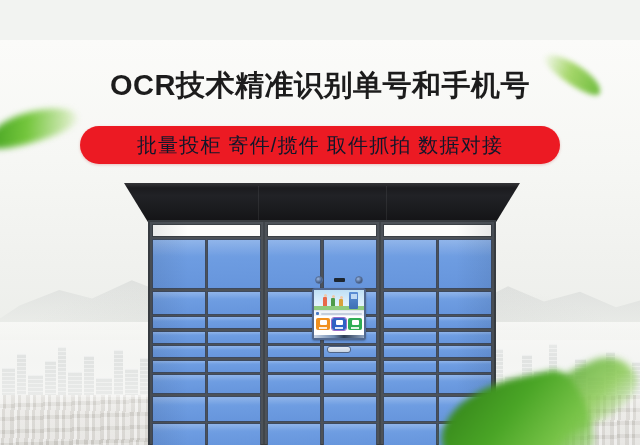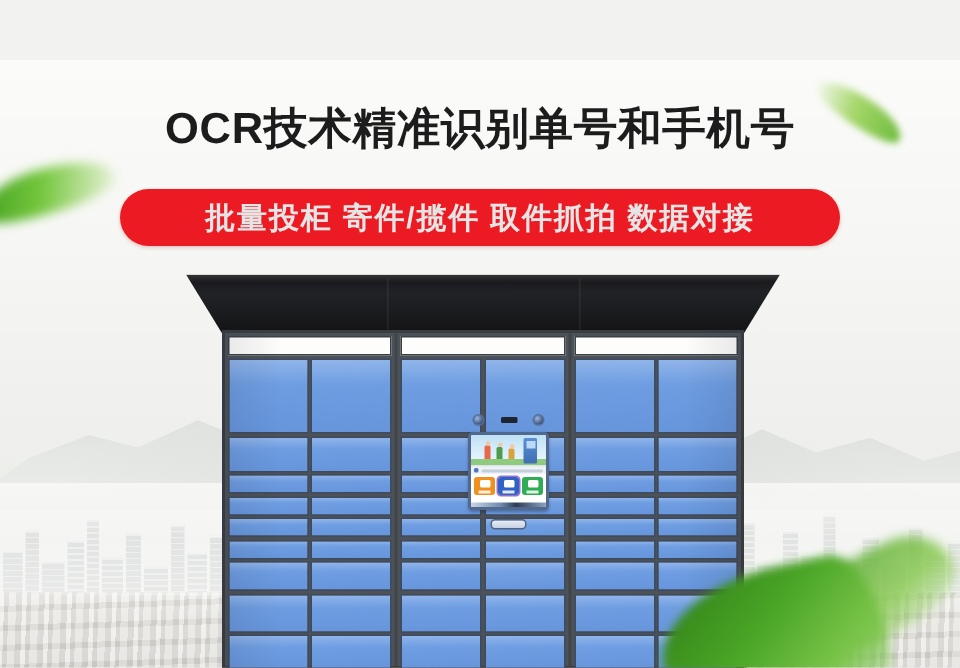--- a/index.html
+++ b/index.html
@@ -67,21 +67,21 @@
     font-size:29px;font-weight:bold;color:#1c1c1c;letter-spacing:.5px;
     white-space:nowrap;
   }
   .pill{
     position:absolute;left:80px;top:86px;width:480px;height:38px;
     background:#ec1a23;border-radius:19px;
     display:flex;align-items:center;justify-content:center;
     box-shadow:0 1px 3px rgba(180,0,10,.22);
   }
   .pill-text{
-    color:#e5e5e5;font-size:20px;font-weight:bold;letter-spacing:1.2px;
+    color:#0f172a;font-size:20px;font-weight:normal;letter-spacing:1.2px;
     white-space:nowrap;
   }
 
   
   .leaf{position:absolute;filter:blur(2.4px);}
   .leaf-l{
     left:-14px;top:72px;width:92px;height:30px;
     background:linear-gradient(110deg,#3f9e1f 0%,#74c63c 45%,#cfe8b4 85%,rgba(240,248,235,0) 100%);
     border-radius:50% 58% 52% 46%/70% 62% 38% 30%;
     transform:rotate(-16deg);

